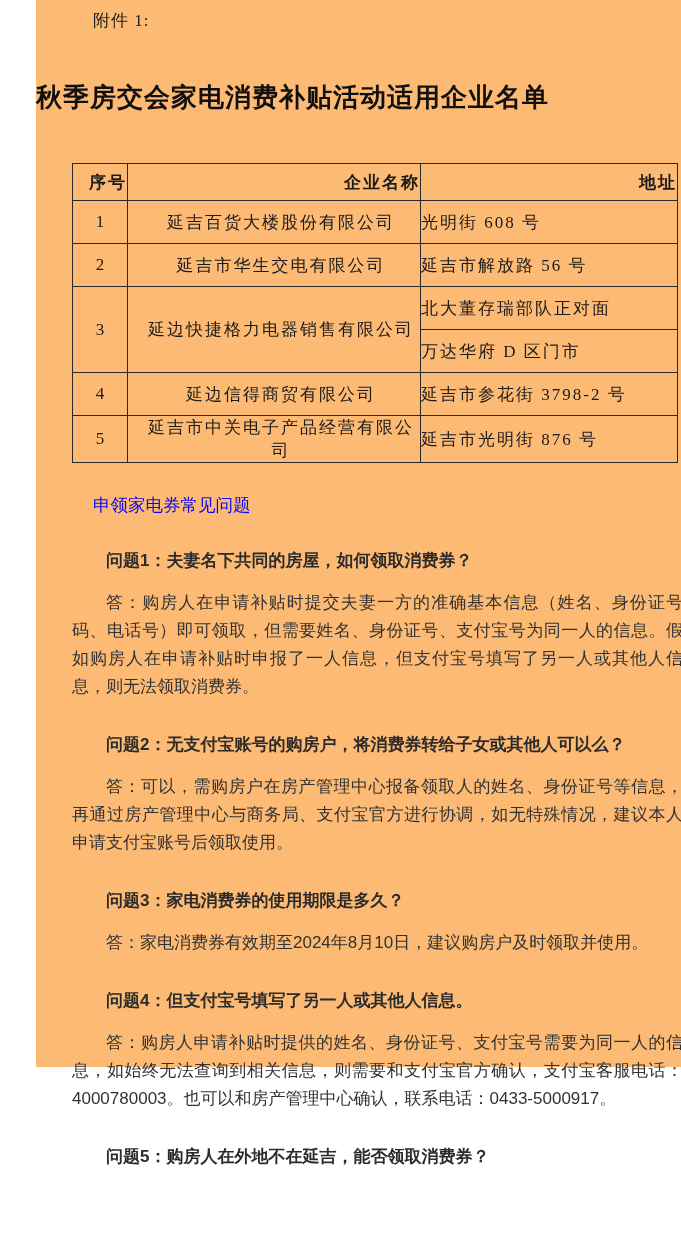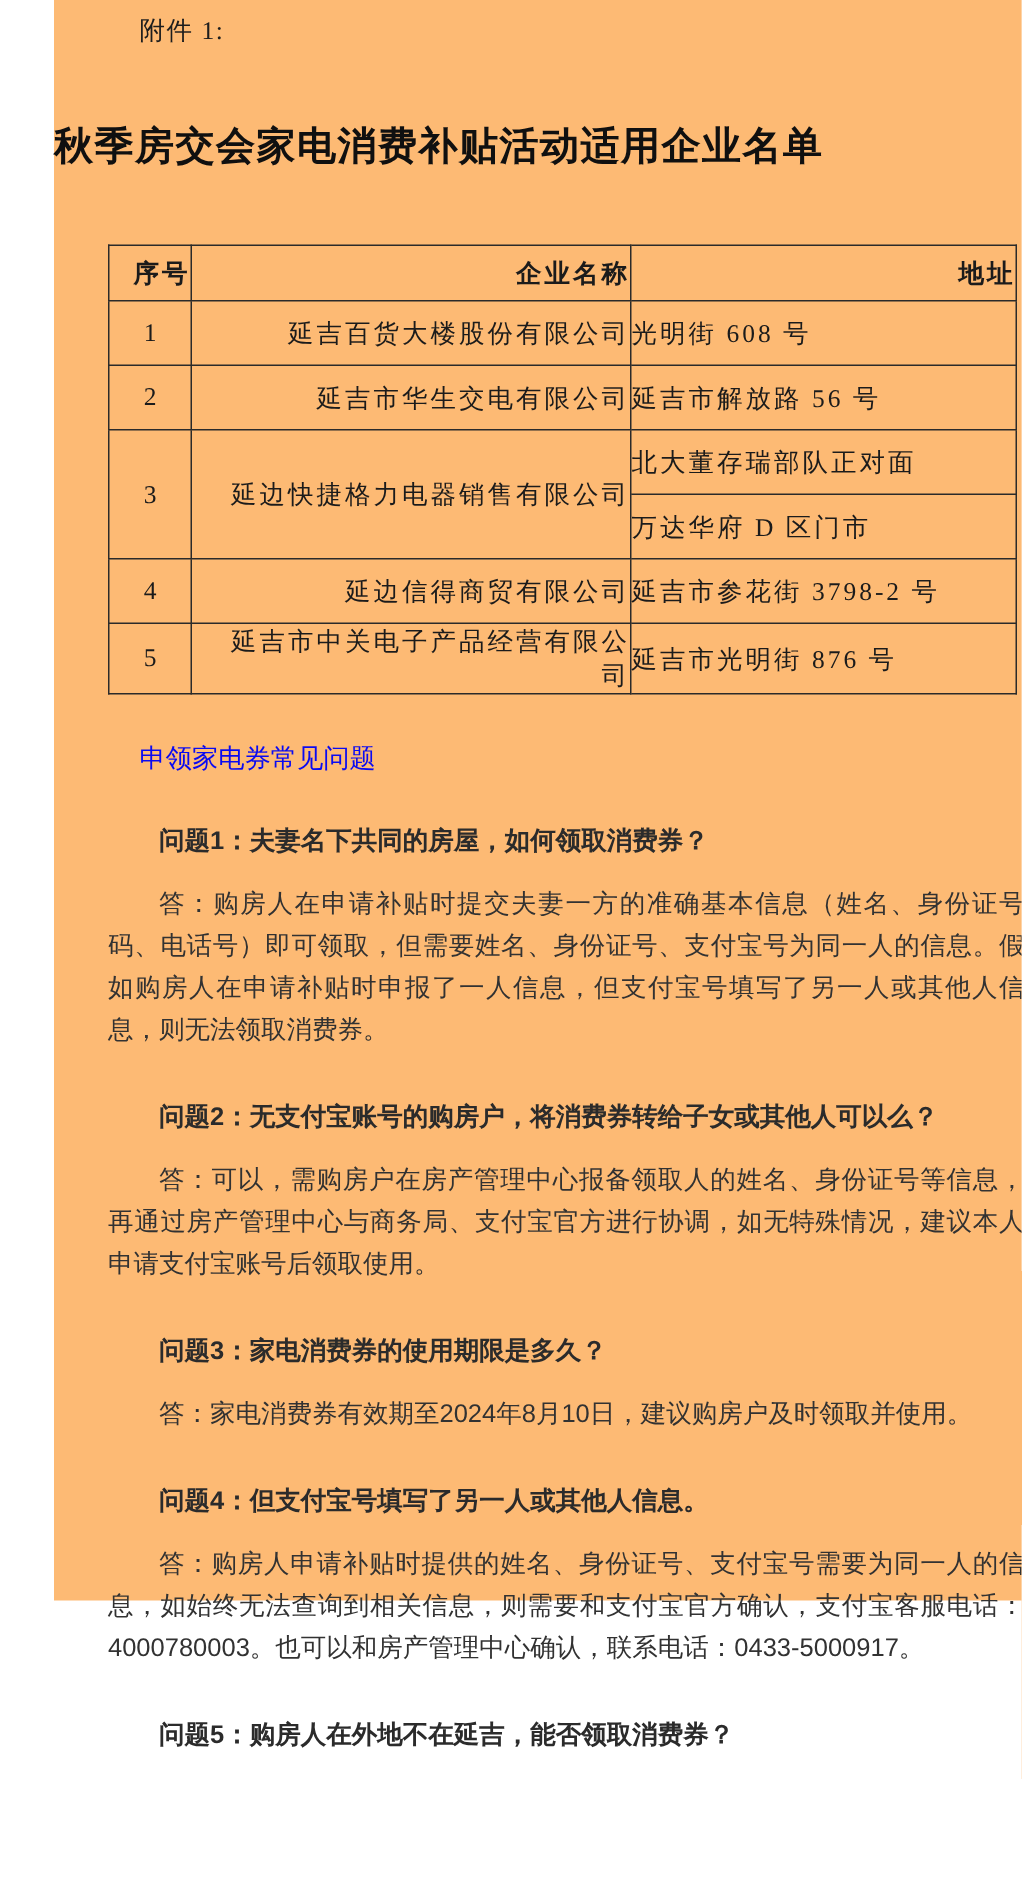--- a/index.html
+++ b/index.html
@@ -52,21 +52,21 @@
     vertical-align: middle;
   }
   .company-table th {
     height: 37px;
     font-weight: bold;
     text-align: right;
     font-size: 17px;
   }
   .company-table td { height: 43px; }
   .company-table td.col-no { text-align: center; letter-spacing: 0; }
-  .company-table td.col-company { text-align: right; padding-left: 14px; }
+  .company-table td.col-company { text-align: center; padding-left: 14px; }
   .company-table td.col-addr { text-align: left; }
 
   
   .faq-section {
     padding: 0 34px 0 36px;
     font-size: 17px;
   }
   .attach2-label {
     margin-top: 60px;
     text-indent: 1.6em;

